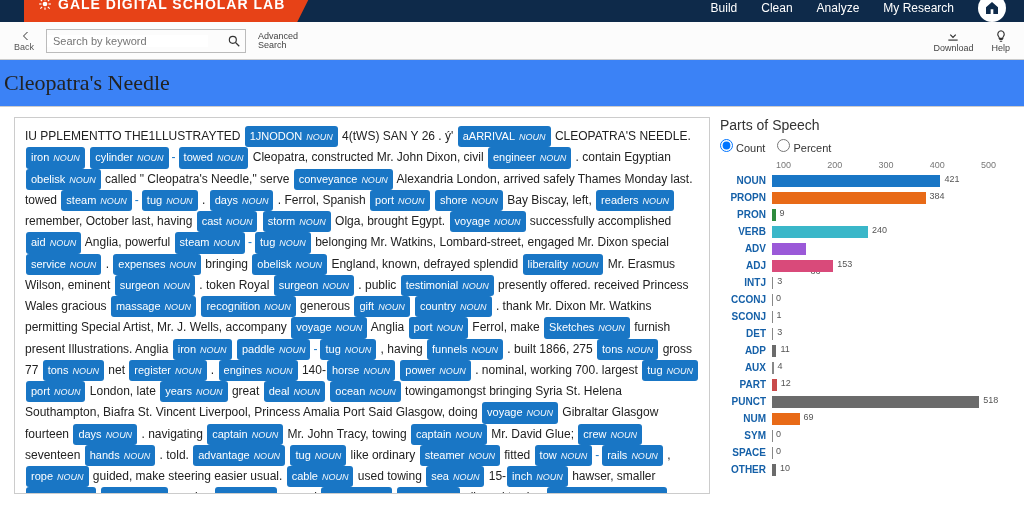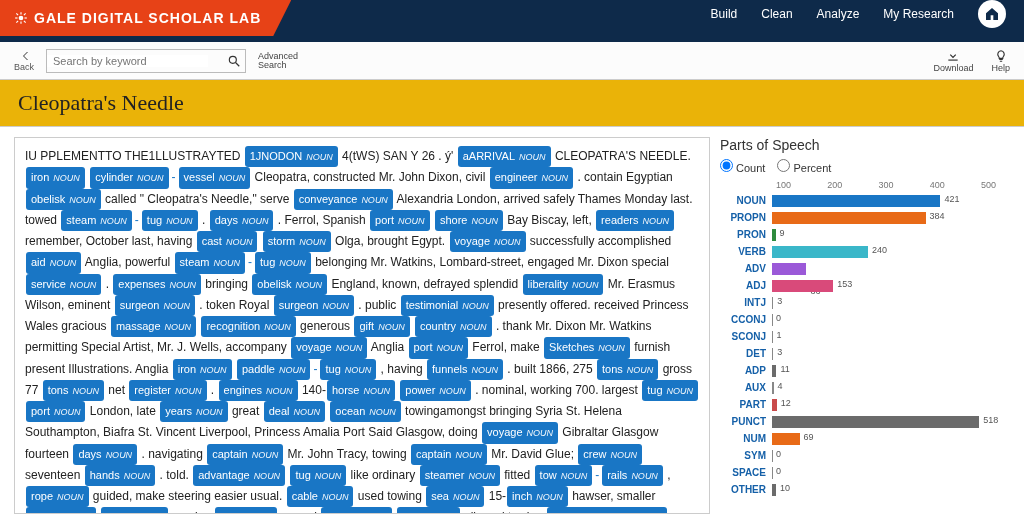--- a/index.html
+++ b/index.html
@@ -1,19 +1,19 @@
 <!DOCTYPE html>
 <html><head>
 <meta charset="utf-8">
 <style>
 * { box-sizing: border-box; margin: 0; padding: 0; }
 body { font-family: Arial, Helvetica, sans-serif; font-size: 13px; color: #333; width: 1024px; height: 523px; overflow: hidden; background: #fff; }
 
 
-.header { background: #0e2a4a; height: 42px; display: flex; align-items: flex-start; justify-content: space-between; }
+.header { background: #0e2a4a; height: 22px; display: flex; align-items: flex-end; justify-content: space-between; padding-left: 24px; }
 .brand-wrap { display: flex; align-items: center; }
 .brand { background: #e74217; color: #fff; font-weight: bold; font-size: 14px; letter-spacing: 1px; padding: 10px 30px 10px 14px; clip-path: polygon(0 0, 100% 0, calc(100% - 18px) 100%, 0 100%); display: flex; align-items: center; gap: 6px; }
 .brand .logo-icon { width: 14px; height: 14px; }
 .navlinks { display: flex; align-items: center; gap: 24px; padding-right: 18px; color: #fff; font-size: 12px; }
 .navlinks span { cursor: pointer; }
 .home-btn { width: 28px; height: 28px; border-radius: 50%; background: #fff; display: flex; align-items: center; justify-content: center; }
 .home-btn svg { width: 16px; height: 16px; fill: #0e2a4a; }
 
 
 .toolbar { border-bottom: 1px solid #ccc; height: 38px; display: flex; align-items: center; padding: 0 14px; gap: 8px; background: #fcfcfc; }
@@ -21,21 +21,21 @@
 .back svg { width: 16px; height: 12px; stroke: #333; fill: none; stroke-width: 2; }
 .search-wrap { display: flex; align-items: center; border: 1px solid #bbb; height: 24px; width: 200px; position: relative; margin-left: 4px; gap: 19px; }
 .search-wrap input { border: none; outline: none; flex: 1; padding: 0 6px; font-size: 11px; }
 .search-wrap .mag { width: 14px; height: 14px; margin-right: 4px; }
 .adv-search { font-size: 9px; line-height: 1; color: #444; margin-left: 4px; width: 50px; }
 .toolbar-right { margin-left: auto; display: flex; gap: 18px; }
 .tool-item { display: flex; flex-direction: column; align-items: center; font-size: 9px; color: #444; cursor: pointer; }
 .tool-item svg { width: 16px; height: 14px; }
 
 
-.titlebar { border-bottom: 1px solid #ccc; padding: 10px 18px; background: #eab308; }
+.titlebar { border-bottom: 1px solid #ccc; padding: 10px 4px; background: #3b82f6; }
 .titlebar h1 { font-size: 22px; font-weight: normal; font-family: "Times New Roman", serif; color: #222; }
 
 
 .main { display: flex; padding: 10px 14px; gap: 10px; height: calc(523px - 38px - 38px - 50px); }
 .textpanel { flex: 1; border: 1px solid #ccc; padding: 8px 10px; font-size: 12px; line-height: 1.75; overflow: hidden; color:#222; }
 .tok { display: inline; }
 .tag { display: inline-flex; align-items: baseline; background: #1976c5; color: #fff; border-radius: 3px; padding: 1px 5px; margin: 0 1px; font-size: 11px; gap: 4px; }
 .tag .pos { font-size: 9px; font-style: italic; opacity: .95; }
 .dash { color: #1976c5; margin: 0 2px; }
 
@@ -129,21 +129,21 @@
       </span><span class="tok"> 4(tWS) SAN Y 26 . ý' </span><span class="tag">
         <span>aARRIVAL</span>
         <span class="pos">NOUN</span>
       </span><span class="tok"> CLEOPATRA'S NEEDLE. </span><span class="tag">
         <span>iron</span>
         <span class="pos">NOUN</span>
       </span><span class="tok"> </span><span class="tag">
         <span>cylinder</span>
         <span class="pos">NOUN</span>
       </span><span class="dash">-</span><span class="tag">
-        <span>vessel</span>
+        <span>towed</span>
         <span class="pos">NOUN</span>
       </span><span class="tok"> Cleopatra, constructed Mr. John Dixon, civil </span><span class="tag">
         <span>engineer</span>
         <span class="pos">NOUN</span>
       </span><span class="tok"> . contain Egyptian </span><span class="tag">
         <span>obelisk</span>
         <span class="pos">NOUN</span>
       </span><span class="tok"> called " Cleopatra's Needle," serve </span><span class="tag">
         <span>conveyance</span>
         <span class="pos">NOUN</span>

